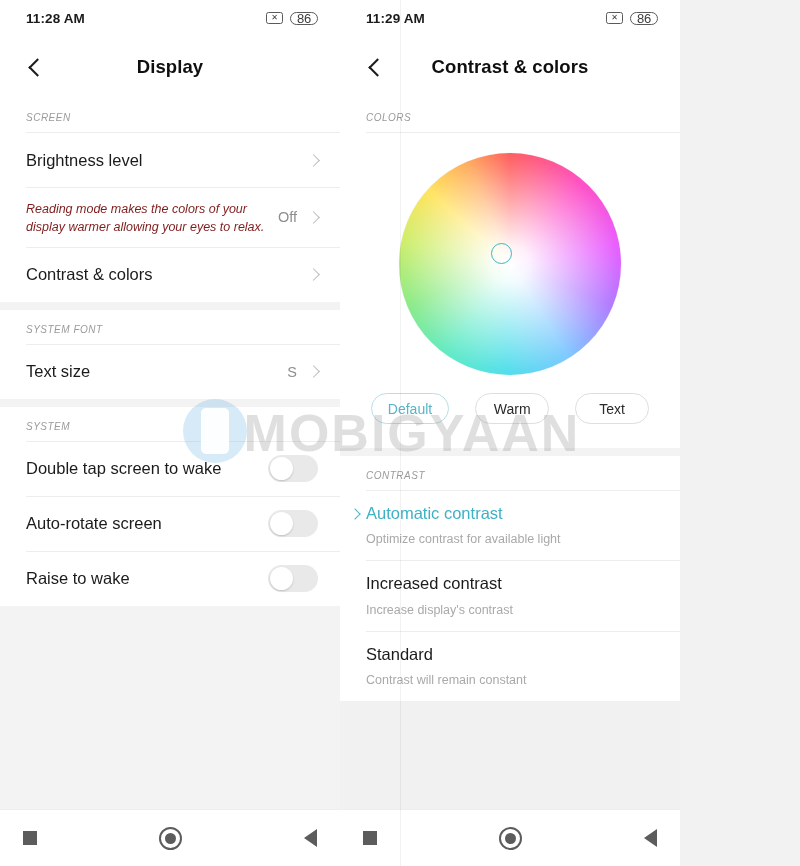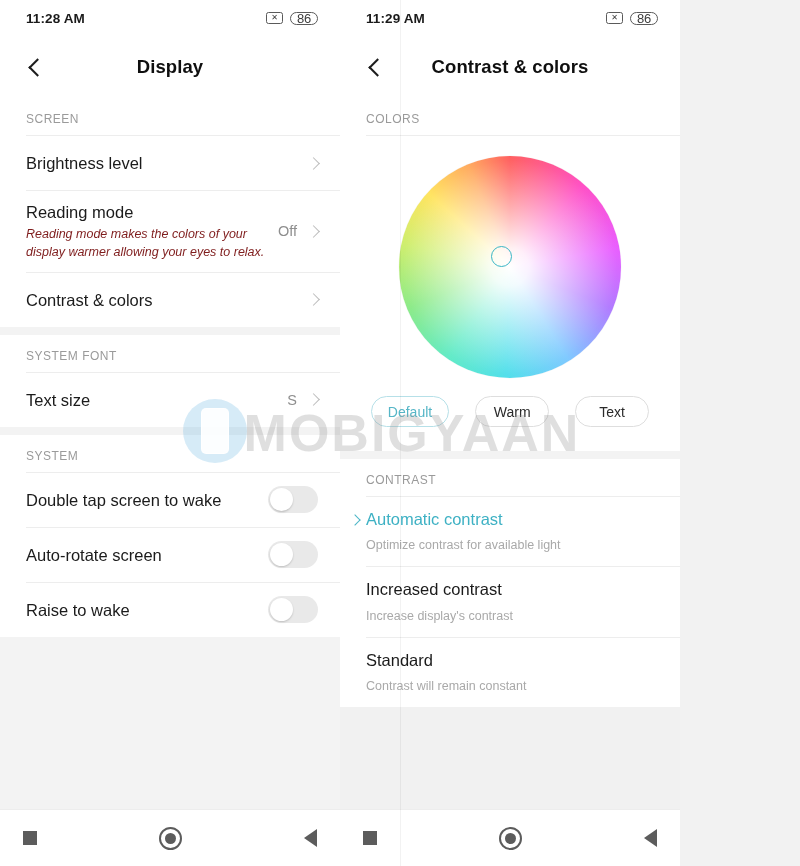--- a/index.html
+++ b/index.html
@@ -129,25 +129,26 @@
     overflow: hidden;
   }
   .card {
     background: #ffffff;
   }
   .section-gap {
     height: 8px;
     background: #f3f3f3;
   }
   .section-head {
-    font-size: 12px;
+    font-size: 10px;
     color: #9a9a9a;
     letter-spacing: 0.5px;
     padding: 14px 0 9px 26px;
     background: #ffffff;
+    font-style: italic;
   }
   .divider {
     height: 1px;
     background: #ededed;
     margin-left: 26px;
   }
 
   .row {
     display: flex;
     align-items: center;
@@ -441,21 +442,20 @@
         <div class="row">
           <div class="row-texts">
             <div class="row-title">Brightness level</div>
           </div>
           <div class="chev-right"></div>
         </div>
         <div class="divider"></div>
 
         <div class="row">
           <div class="row-texts">
-            <div class="row-title">Reading mode</div>
             <div class="row-sub">Reading mode makes the colors of your display warmer allowing your eyes to relax.</div>
           </div>
           <div class="row-value">Off</div>
           <div class="chev-right"></div>
         </div>
         <div class="divider"></div>
 
         <div class="row">
           <div class="row-texts">
             <div class="row-title">Contrast &amp; colors</div>

